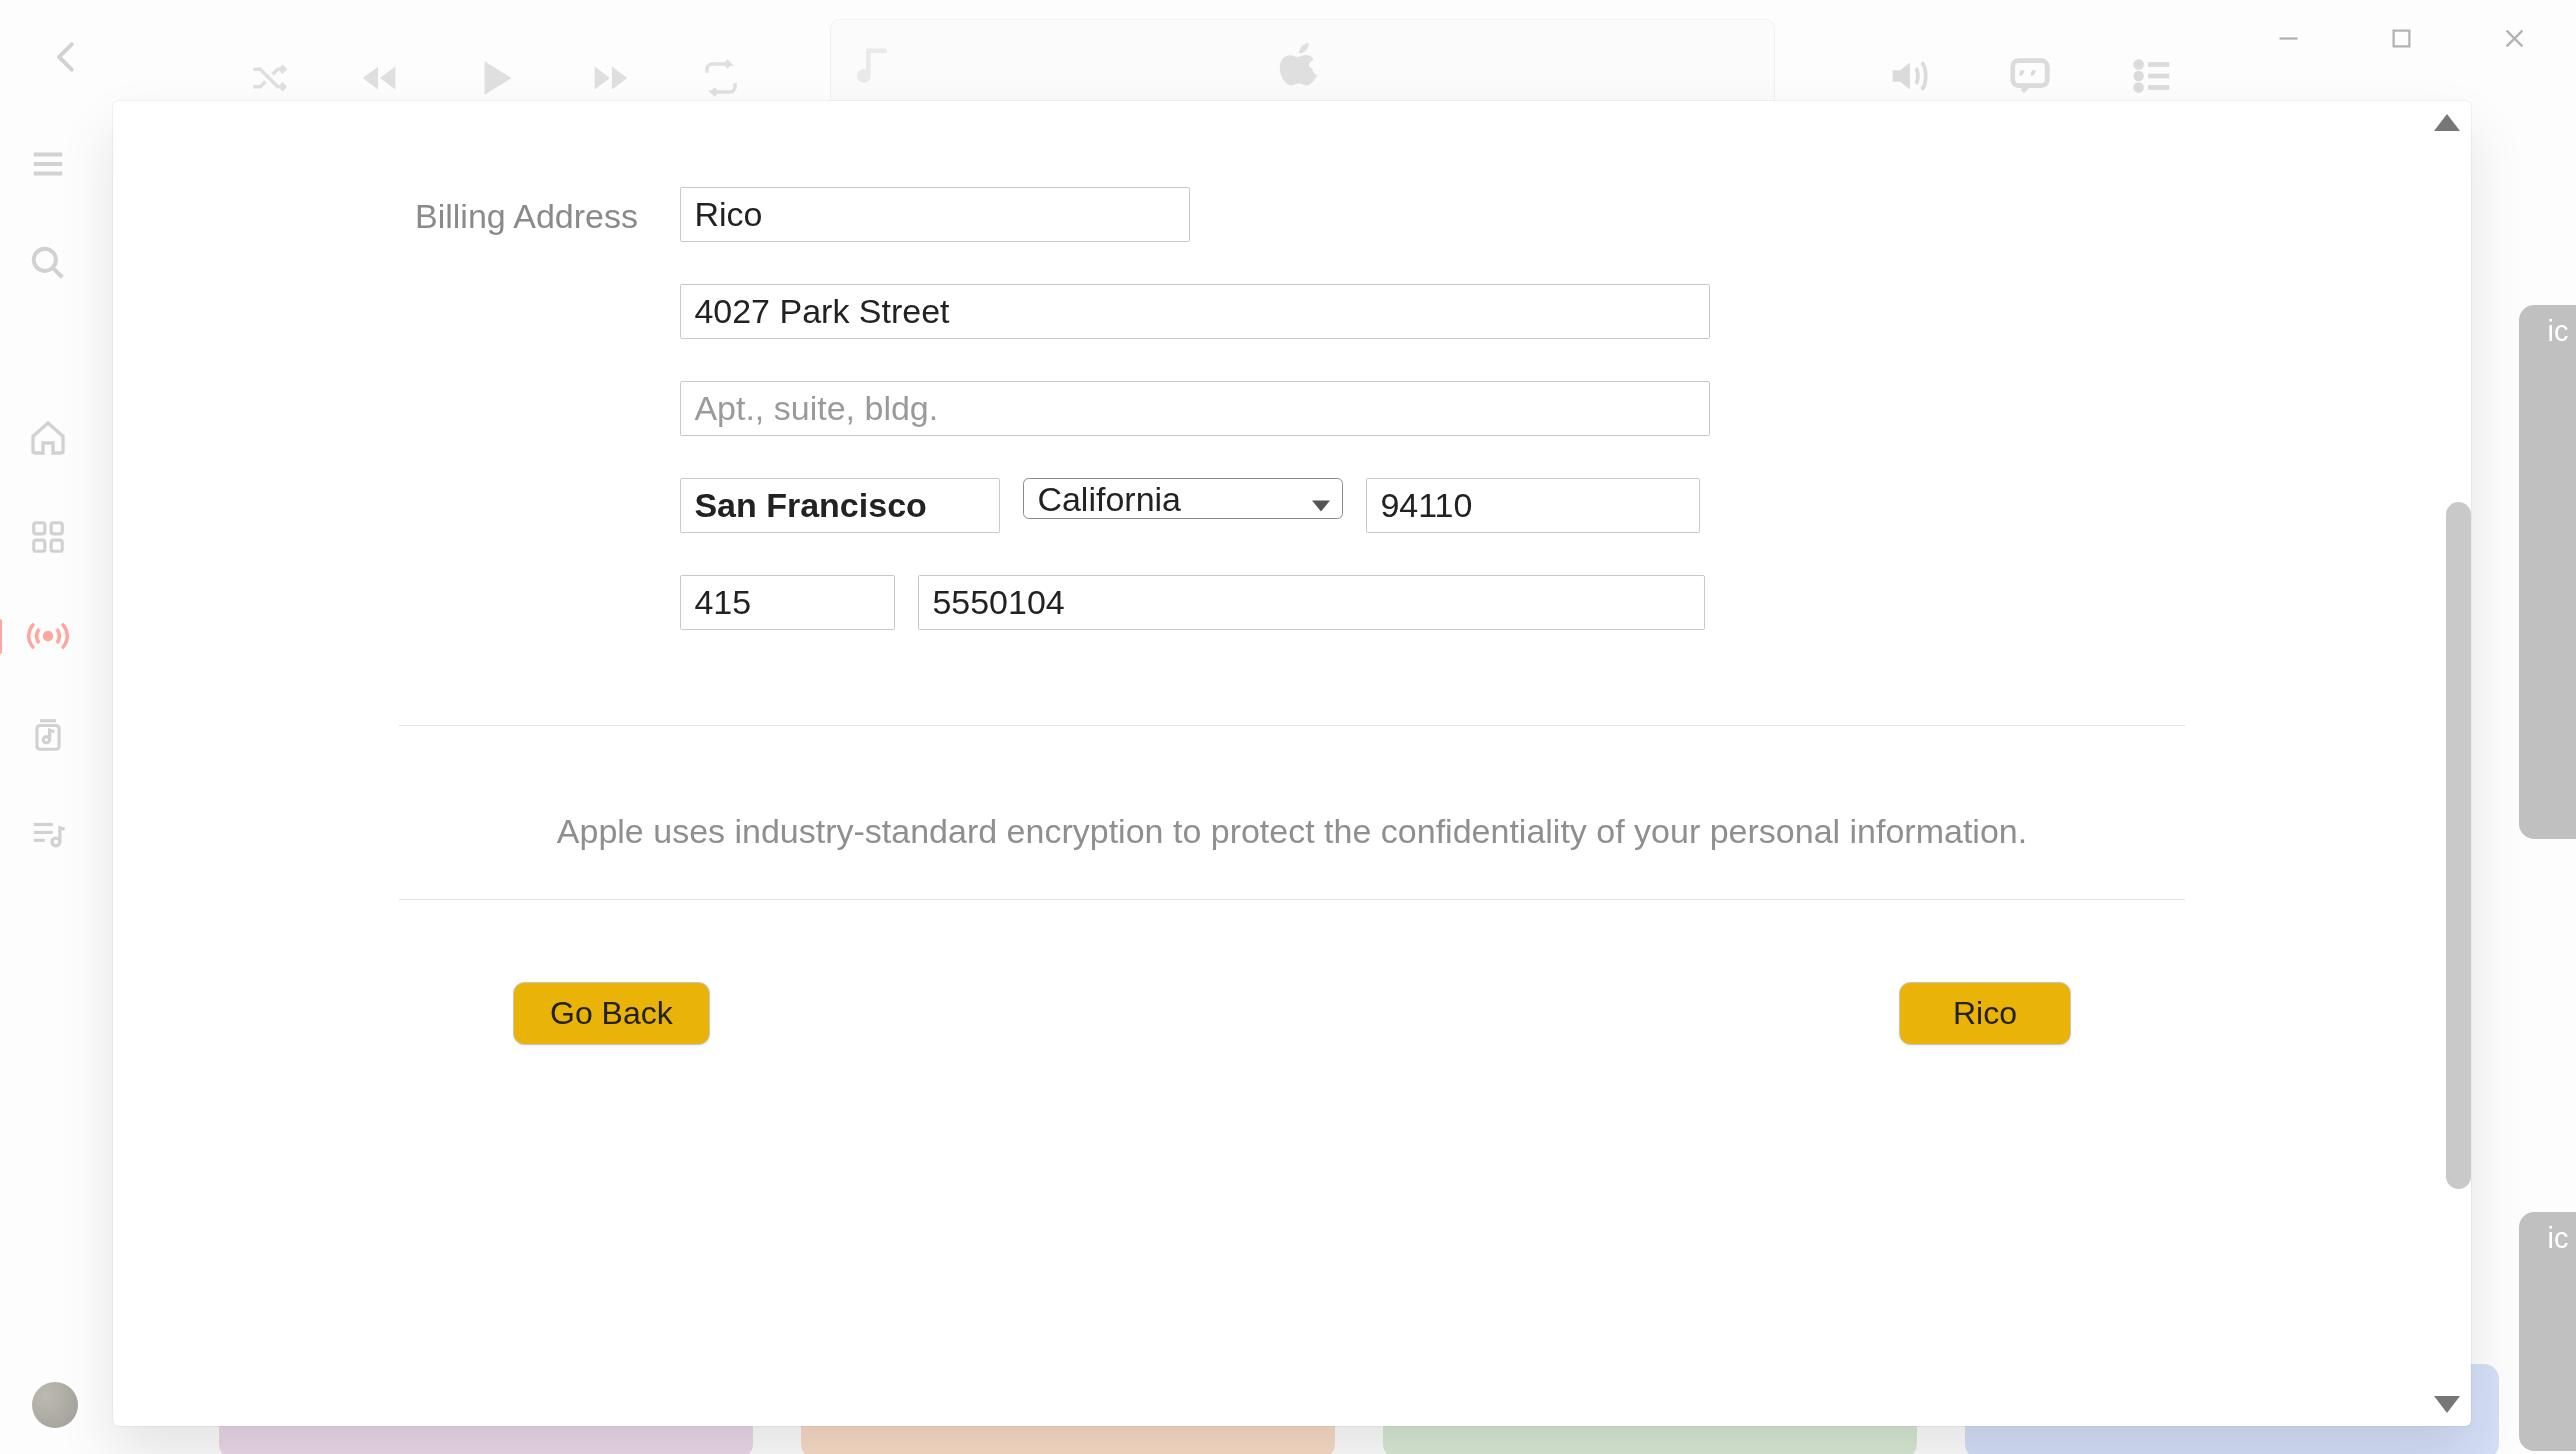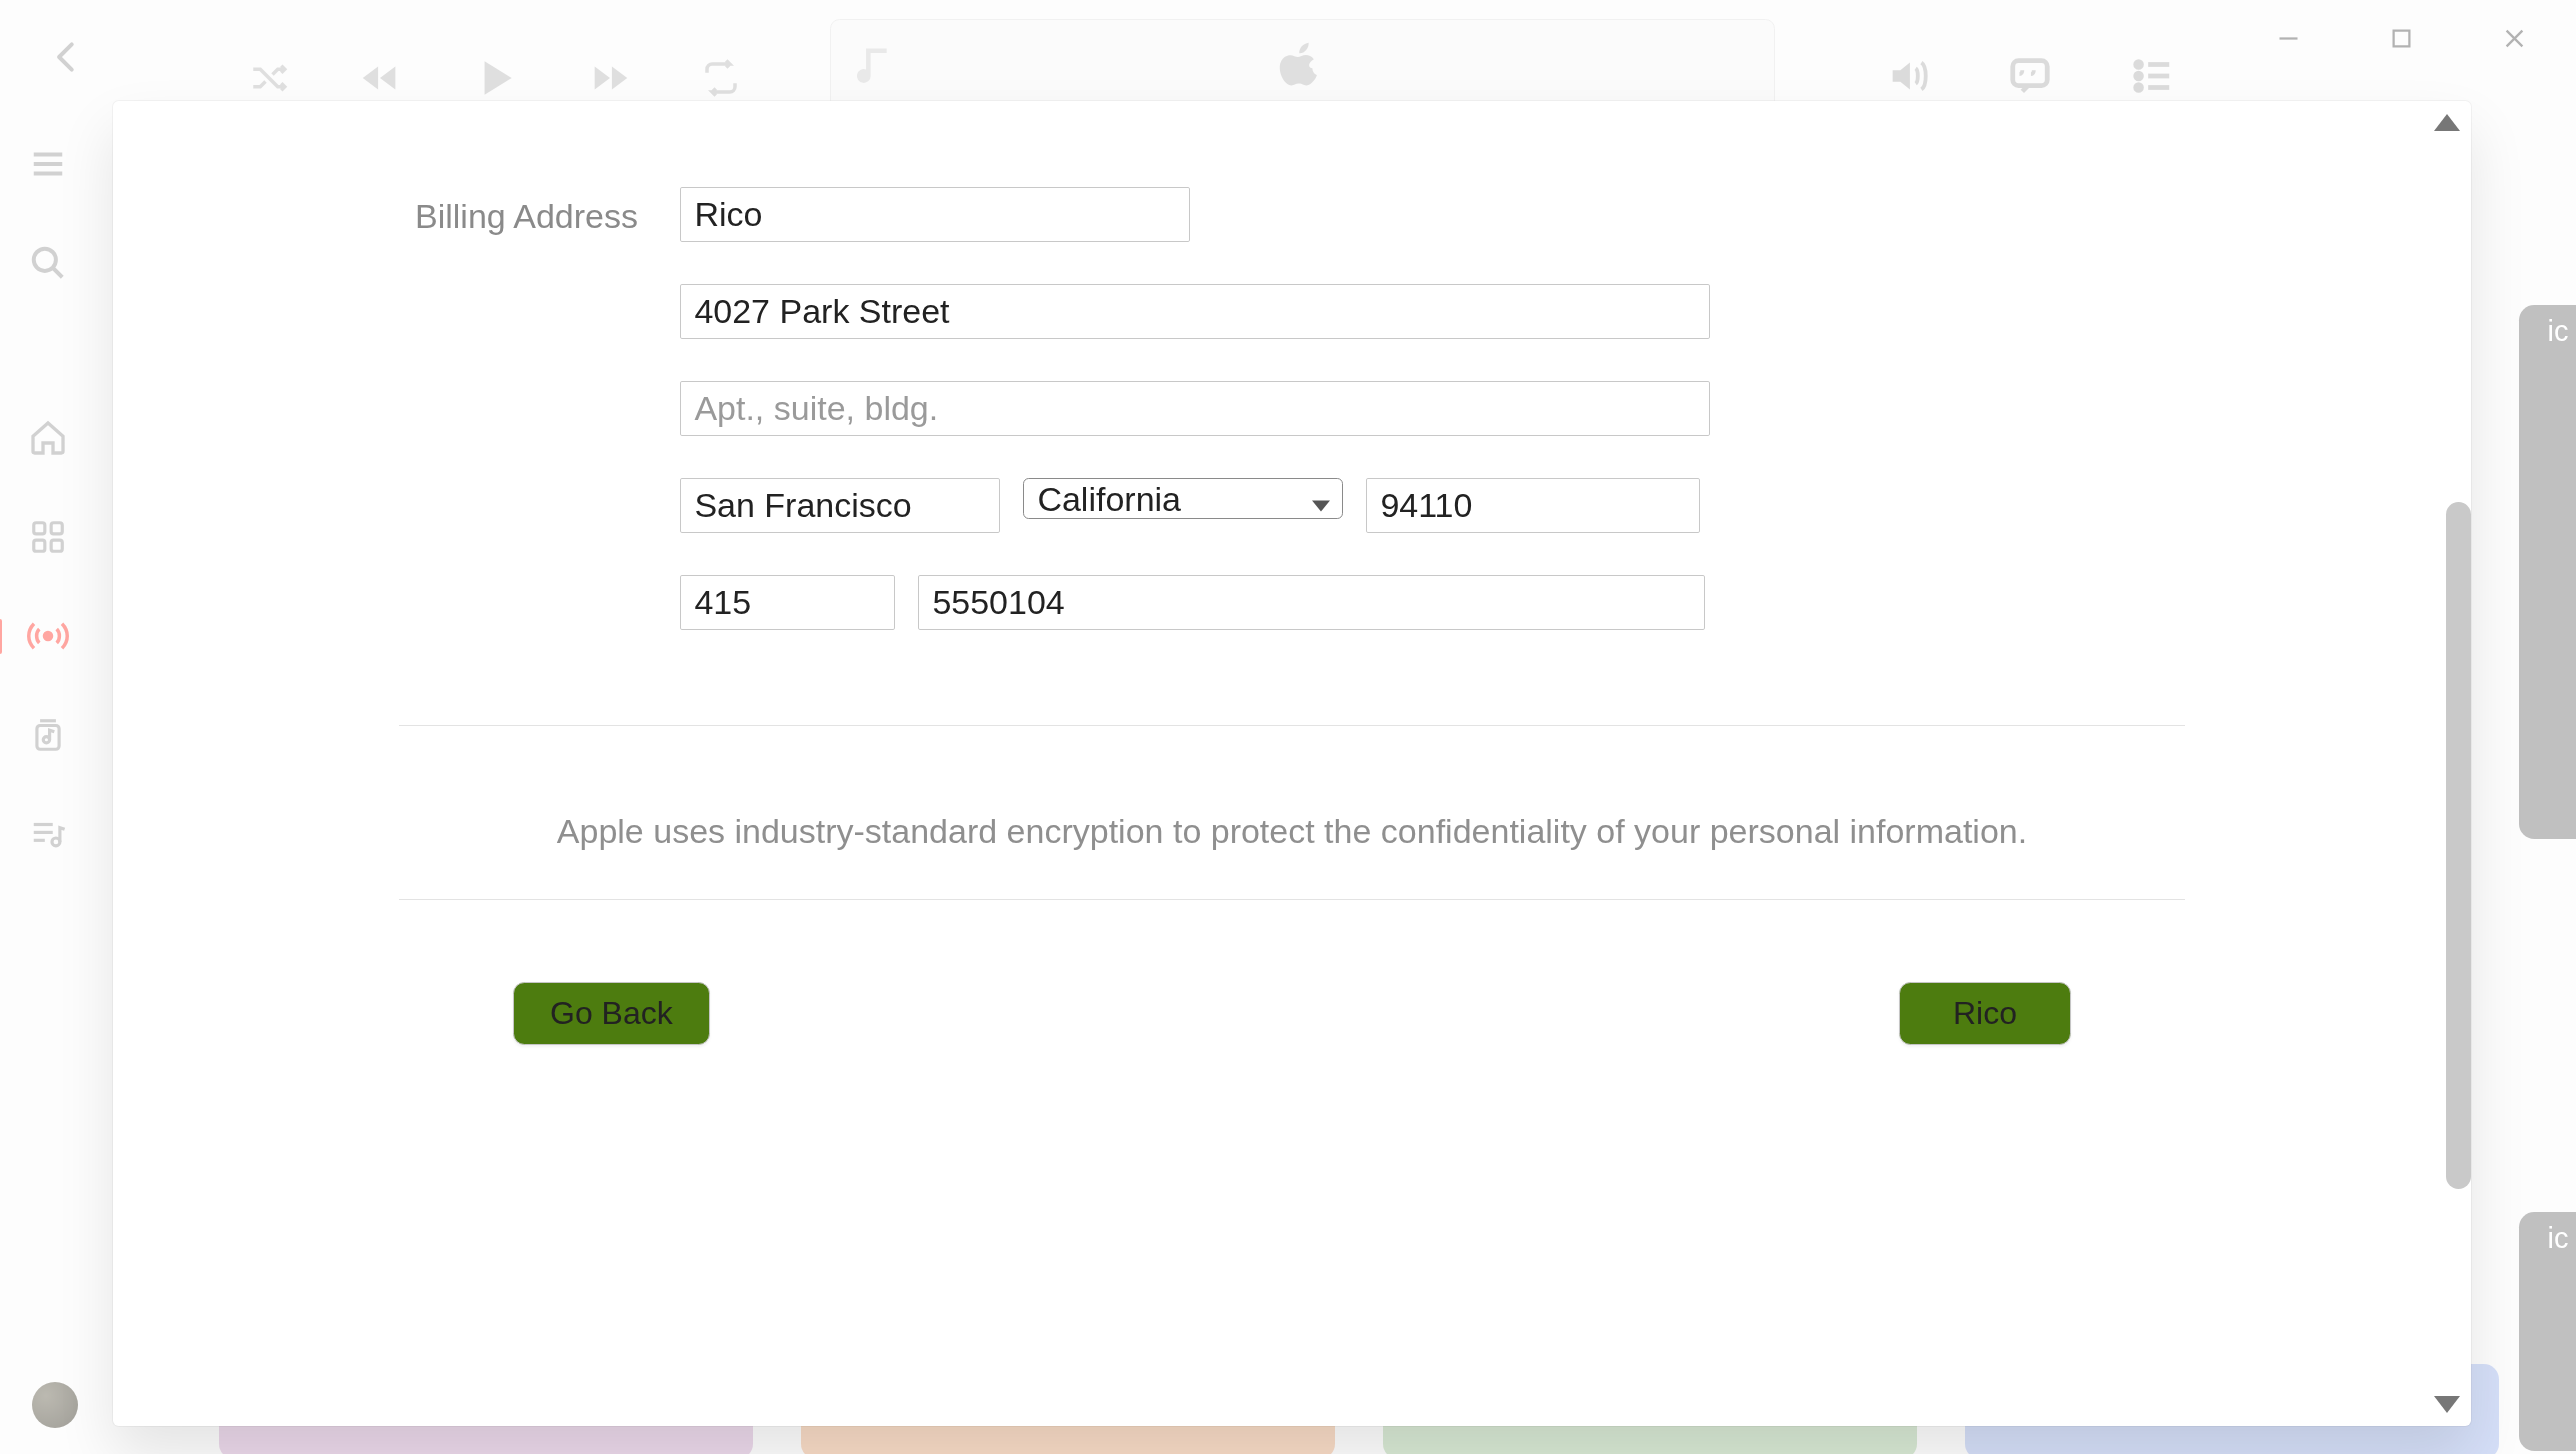--- a/index.html
+++ b/index.html
@@ -141,21 +141,21 @@
   }
   .select-wrap { position:relative; }
   .select-wrap::after {
     content:""; position:absolute; right:13.4px; top:50%; transform:translateY(-50%);
     width:0;height:0;border-left:9.5px solid transparent;border-right:9.5px solid transparent;border-top:11.4px solid #555;
   }
 
   .w-first { width: 496px; }
   .w-last  { width: 510px; }
   .w-street{ width: 1030px; }
-  .w-city  { width: 320px; }
+  .w-city  { width: 320px; font-weight: bold; }
   .w-state { width: 320px; }
   .w-zip   { width: 334px; }
   .w-area  { width: 215px; }
   .w-phone { width: 787px; }
 
   hr.sep {
     margin: 95px 0 0 0;
     border: none; border-top: 1px solid #e3e3e3;
   }
 
@@ -174,21 +174,21 @@
 
   .sheet-footer {
     display:flex; justify-content:space-between;
     padding: 34px 114px 34px 114px;
     position: relative;
     top: 48px;
   }
   .btn {
     height: 63px; min-width: 172px;
     border: 1px solid #c5c5c5; border-radius: 11.4px;
-    background:#4d7c0f; font-size: 32px; color:#222;
+    background:#eab308; font-size: 32px; color:#222;
     padding: 0 36px;
     box-shadow: 0 1.9px 2.9px rgba(0,0,0,0.05);
     cursor:pointer;
   }
 
   svg { display:block; }
 </style>
 </head>
 <body>
 <div class="viewport" style="transform: scale(1);">

